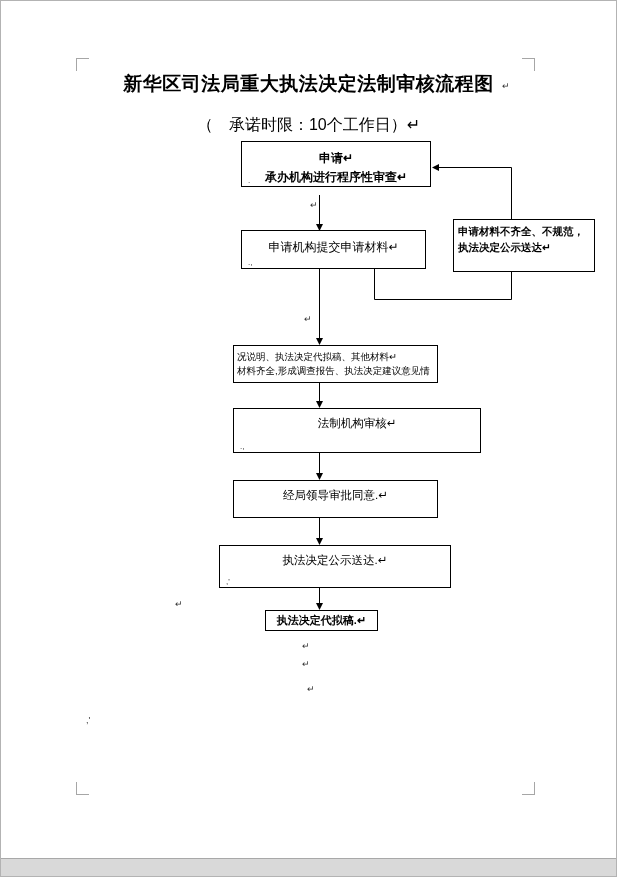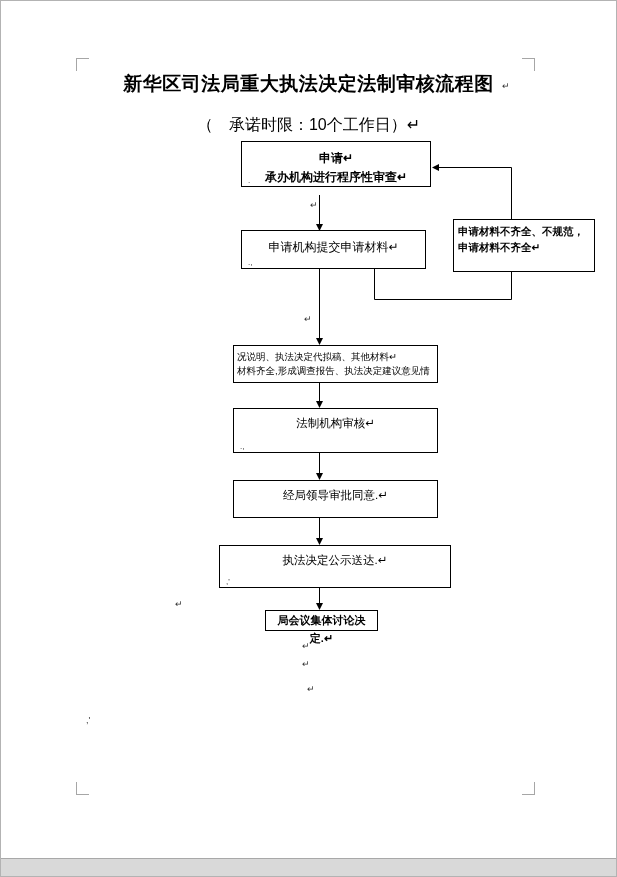--- a/index.html
+++ b/index.html
@@ -28,21 +28,21 @@
   svg.connectors{position:absolute;left:0;top:0;pointer-events:none;}
 
   .fbox{
     position:absolute;border:1px solid #000;background:#fff;
     text-align:center;line-height:1.5;
   }
   .box-apply   {left:240px;top:140px;width:190px;height:46px;padding-top:7px;font-weight:bold;font-size:12px;line-height:1.6;}
   .box-review  {left:240px;top:229px;width:185px;height:39px;padding-top:7px;font-size:12px;}
   .box-notice  {left:452px;top:218px;width:142px;height:53px;padding:4px 2px 0 4px;font-weight:bold;font-size:10.5px;line-height:1.5;text-align:left;}
   .box-materials{left:232px;top:344px;width:205px;height:38px;padding:4px 2px 0 3px;font-size:9.5px;line-height:1.5;text-align:left;}
-  .box-legal   {left:232px;top:407px;width:205px;height:45px;padding-top:6px;font-size:11.5px;}
+  .box-legal   {left:232px;top:407px;width:248px;height:45px;padding-top:6px;font-size:11.5px;}
   .box-approval{left:232px;top:479px;width:205px;height:38px;padding-top:6px;font-size:11.5px;}
   .box-meeting {left:218px;top:544px;width:232px;height:43px;padding-top:6px;font-size:11.5px;}
   .box-delivery{left:264px;top:609px;width:113px;height:21px;font-weight:bold;font-size:11px;line-height:18px;}
 
   .boxmark{
     position:absolute;left:6px;bottom:1px;font-size:8px;line-height:1;
     font-weight:normal;color:#222;
   }
   .pmark{position:absolute;font-size:9px;line-height:1;color:#333;}
 
@@ -93,21 +93,21 @@
     <span class="boxmark">.</span>
   </div>
 
   <div class="fbox box-review">
     <div>申请机构提交申请材料↵</div>
     <span class="boxmark">.,</span>
   </div>
 
   <div class="fbox box-notice">
     <div>申请材料不齐全、不规范，</div>
-    <div>申请材料不齐全↵</div>
+    <div>执法决定公示送达↵</div>
   </div>
 
   <div class="fbox box-materials">
     <div>况说明、执法决定代拟稿、其他材料↵</div>
     <div>材料齐全,形成调查报告、执法决定建议意见情</div>
   </div>
 
   <div class="fbox box-legal">
     <div>法制机构审核↵</div>
     <span class="boxmark">.,</span>
@@ -116,21 +116,21 @@
   <div class="fbox box-approval">
     <div>经局领导审批同意.↵</div>
   </div>
 
   <div class="fbox box-meeting">
     <div>执法决定公示送达.↵</div>
     <span class="boxmark">,'</span>
   </div>
 
   <div class="fbox box-delivery">
-    <div>局会议集体讨论决定.↵</div>
+    <div>执法决定代拟稿.↵</div>
   </div>
 
   <span class="pmark" style="left:309px;top:200px;">↵</span>
   <span class="pmark" style="left:303px;top:314px;">↵</span>
   <span class="pmark" style="left:174px;top:599px;">↵</span>
   <span class="pmark" style="left:301px;top:641px;">↵</span>
   <span class="pmark" style="left:301px;top:659px;">↵</span>
   <span class="pmark" style="left:306px;top:684px;">↵</span>
   <span class="pmark" style="left:85px;top:715px;">,'</span>
 

